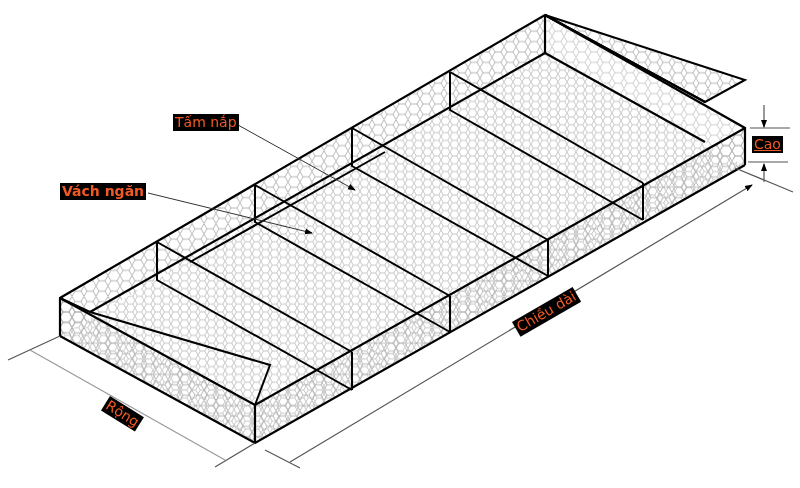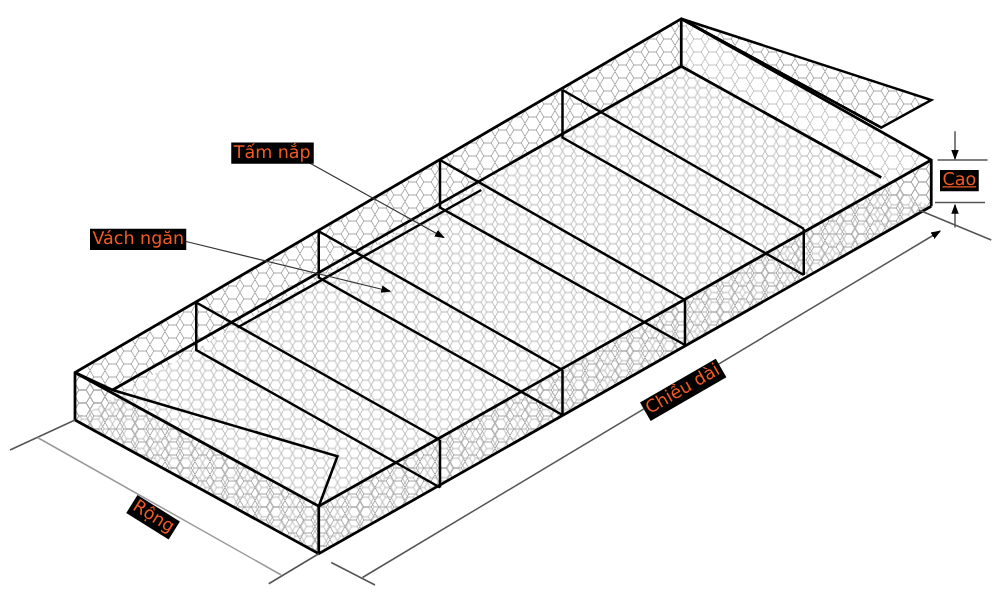--- a/index.html
+++ b/index.html
@@ -86,17 +86,17 @@
     <line x1="290" y1="462" x2="752" y2="185" marker-end="url(#arrow)"></line>
     <line x1="735" y1="168" x2="793" y2="192"></line>
 
     <line x1="750" y1="128" x2="790" y2="128"></line>
     <line x1="748" y1="162" x2="788" y2="162"></line>
     <line x1="764" y1="105" x2="764" y2="127" marker-end="url(#arrow)"></line>
     <line x1="764" y1="182" x2="764" y2="164" marker-end="url(#arrow)"></line>
   </g>
 </svg>
 
-<div class="label" style="left:173px;top:114px;margin-left:12px;">Tấm nắp</div>
-<div class="label" style="left:72px;top:183px;">Vách ngăn</div>
+<div class="label" style="left:173px;top:114px;">Tấm nắp</div>
+<div class="label" style="left:60px;top:183px;font-weight:bold;">Vách ngăn</div>
 <div class="label" style="left:752px;top:136px;text-decoration:underline;">Cao</div>
 <div class="label label-rot" style="left:512px;top:322px;transform:rotate(-30deg);">Chiều dài</div>
 <div class="label label-rot" style="left:110px;top:396px;transform:rotate(32deg);">Rộng</div>
 
 </body></html>

